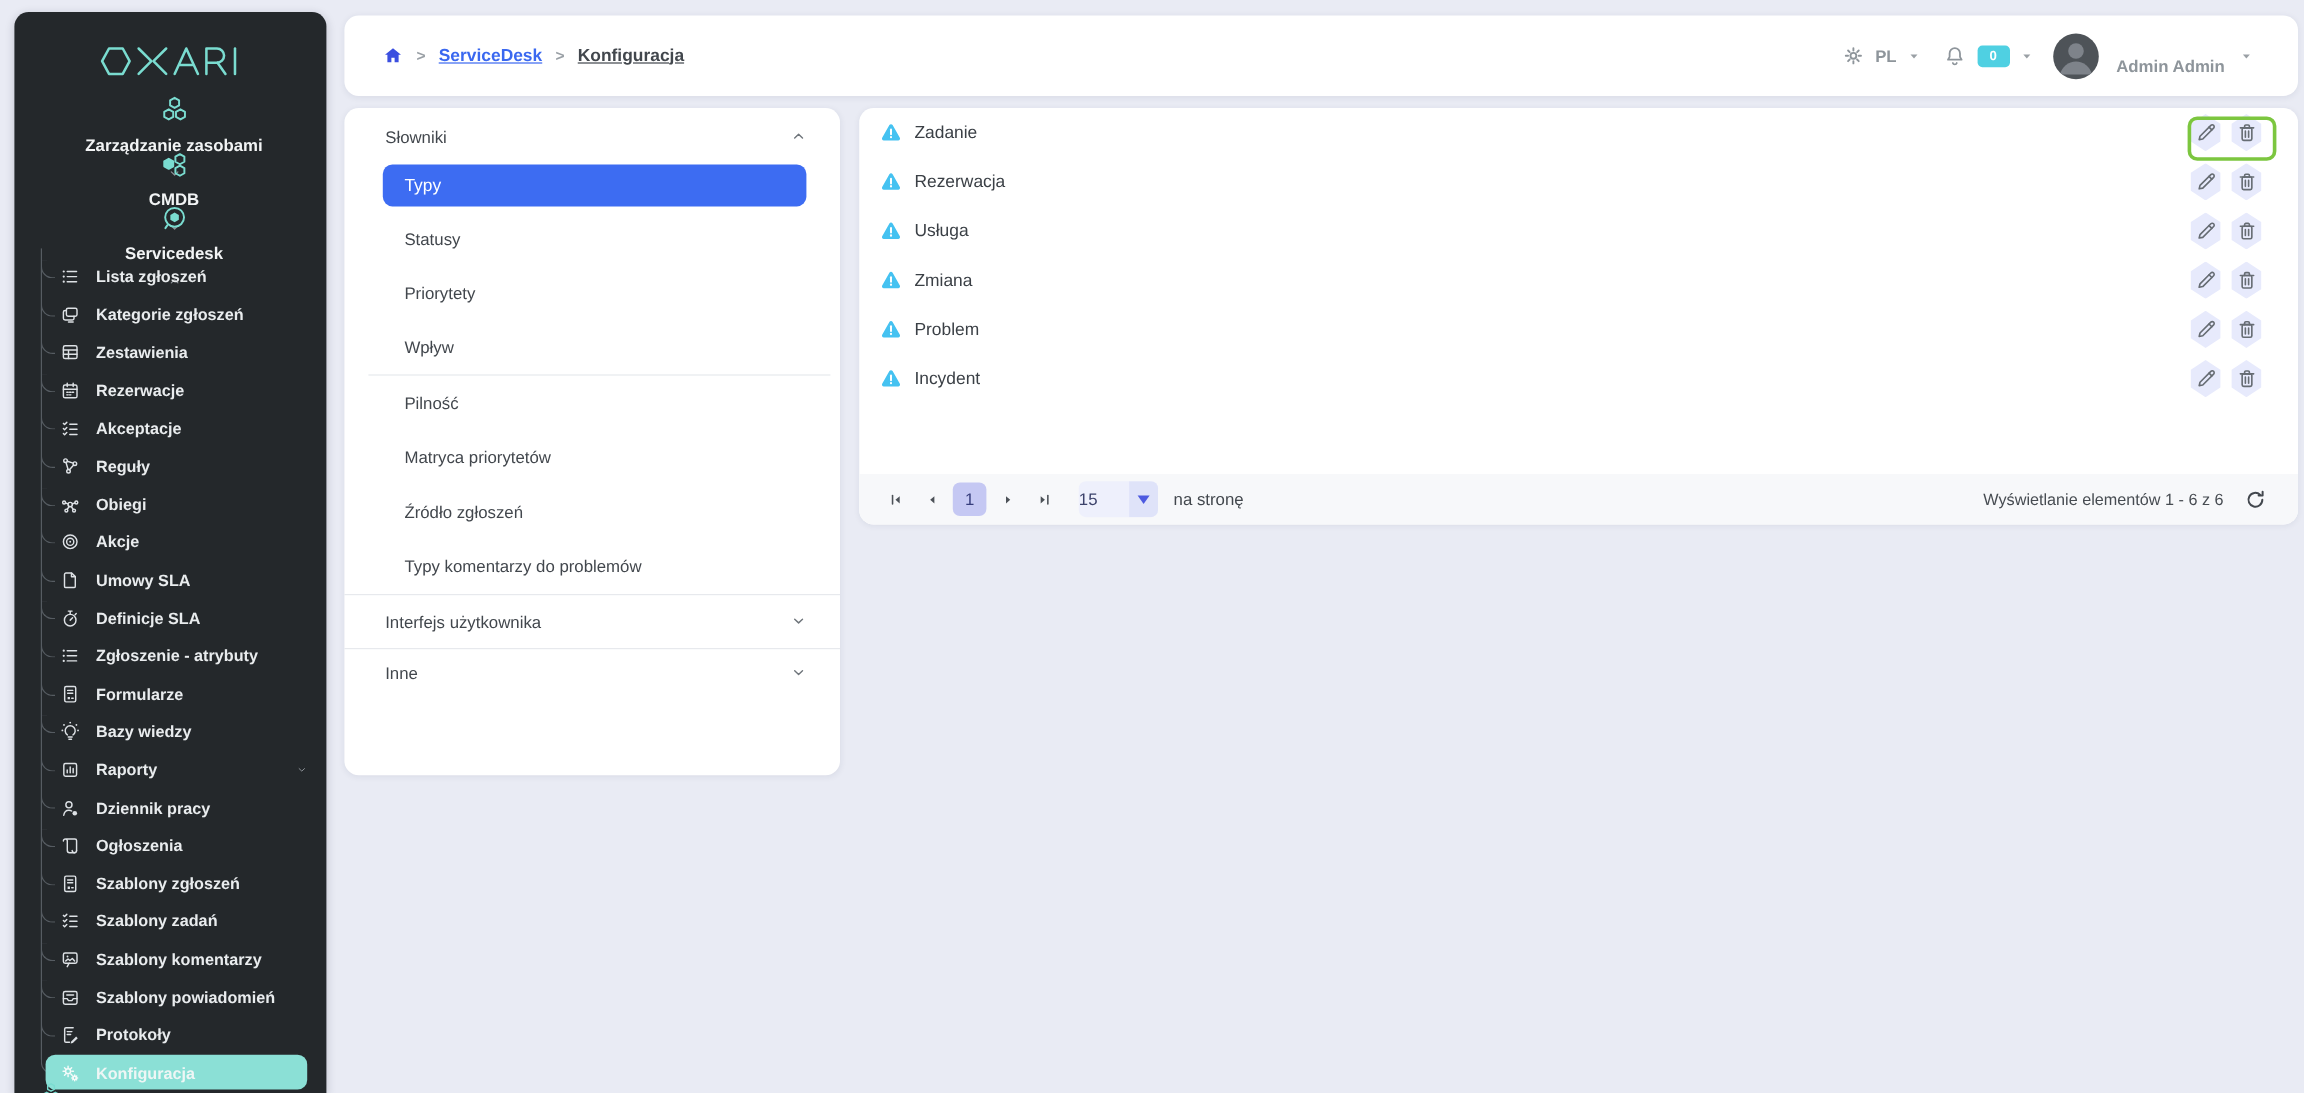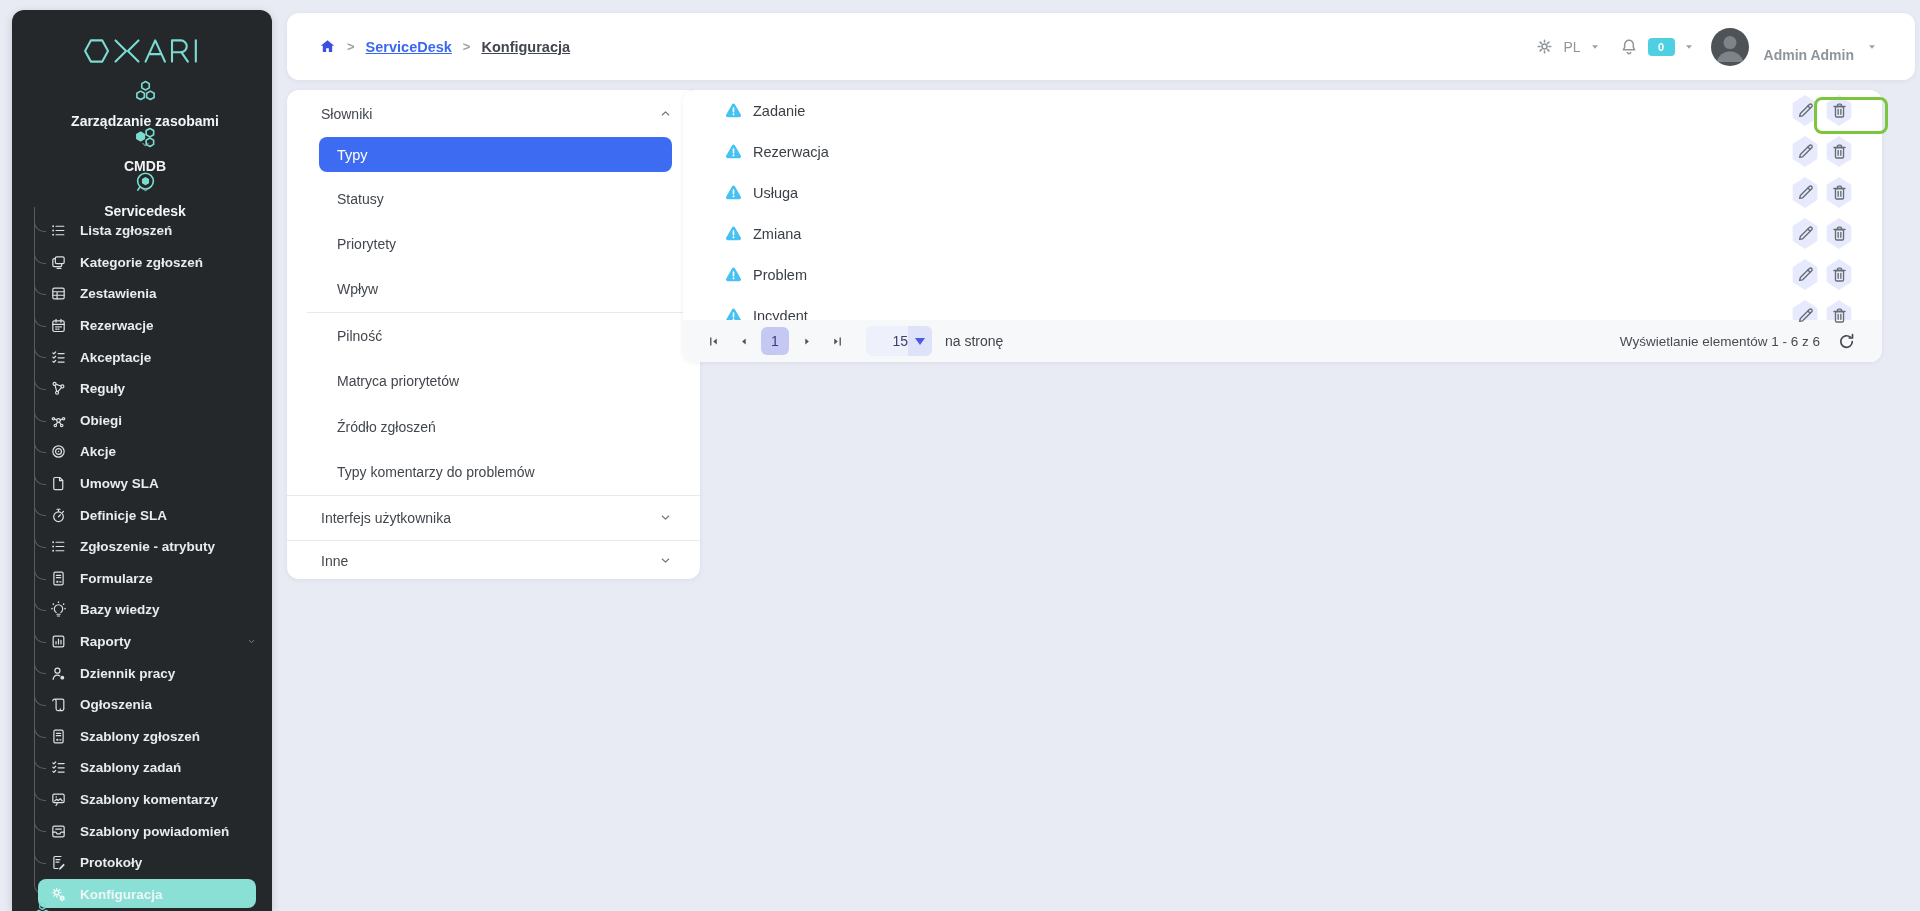--- a/index.html
+++ b/index.html
@@ -54,64 +54,64 @@
 
   
   .topbar{left:287px;top:13px;width:1628px;height:67px;display:flex;align-items:center;padding:0 38px 0 32px;box-sizing:border-box;}
   .crumbs{display:flex;align-items:center;gap:11px;}
   .crumbs .ic.home{width:17px;height:17px;color:var(--home-blue,#3B4FE0);cursor:pointer;}
   .crumb-sep{color:#9aa0a6;font-size:13px;font-weight:700;}
   .crumb-link{color:var(--link-blue,#3A68F0);font-size:14.5px;font-weight:700;text-decoration:underline;cursor:pointer;}
   .crumb-cur{color:#42474d;font-size:14.5px;font-weight:700;text-decoration:underline;cursor:pointer;}
   .top-right{margin-left:auto;display:flex;align-items:center;gap:9px;color:#8e959b;}
   .top-right .ic.gear{width:19px;height:19px;cursor:pointer;}
-  .top-right .lang{font-size:14px;font-weight:400;margin-left:0;cursor:pointer;}
+  .top-right .lang{font-size:14px;font-weight:700;margin-left:0;cursor:pointer;}
   .top-right .ic.caret{width:10px;height:10px;color:#9aa0a5;cursor:pointer;}
   .top-right .ic.bell{width:20px;height:20px;margin-left:10px;cursor:pointer;}
   .badge{min-width:27px;height:18px;border-radius:4px;background:var(--badge-cyan,#4FD0E2);
     color:#fff;font-size:11px;font-weight:700;display:flex;align-items:center;justify-content:center;cursor:pointer;}
   .avatar{width:38px;height:38px;border-radius:50%;background:#4e5358;overflow:hidden;margin-left:8px;cursor:pointer;flex:none;}
   .avatar svg{width:38px;height:38px;display:block;}
   .user-name{font-size:14px;font-weight:600;margin:16px 4px 0 6px;cursor:pointer;}
 
   
-  .cfg{left:287px;top:90px;width:413px;height:489px;box-sizing:border-box;}
+  .cfg{left:287px;top:90px;width:413px;height:556px;box-sizing:border-box;}
   .cfg-head{height:47px;display:flex;align-items:center;padding:0 28px 0 34px;font-size:14px;color:#42474d;cursor:pointer;}
   .cfg-head .chev{margin-left:auto;width:13px;height:13px;color:#6f757b;}
   .cfg-head.h2{height:44px;}
   .cfg-head.h3{height:40px;justify-content:flex-end;}
   .pill{height:35px;margin:0 28px 4px 32px;border-radius:8px;background:var(--accent-blue,#3D6CF2);
     display:flex;align-items:center;padding-left:18px;color:#fff;font-size:14.5px;cursor:pointer;}
   .cfg-item{height:45.4px;display:flex;align-items:center;padding-left:50px;font-size:14px;color:#42474d;cursor:pointer;}
   .cfg-div-in{border-top:1px solid #e7e9ed;margin:0 8px 0 20px;height:0;}
   .cfg-div{border-top:1px solid #e7e9ed;height:0;}
 
   
-  .list{left:683px;top:90px;width:1199px;height:272px;box-sizing:border-box;padding-left:24px;}
+  .list{left:716px;top:90px;width:1199px;height:347px;box-sizing:border-box;}
   .trow{height:41px;display:flex;align-items:center;padding:0 26px 0 17px;position:relative;}
   .trow .ic.warn{width:19px;height:19px;color:var(--warning-blue,#45C2F1);margin-right:10px;}
   .trow .lbl{font-size:14.5px;color:#3b4046;}
   .actions{margin-left:auto;display:flex;}
   .abtn{width:34px;height:34px;display:flex;align-items:center;justify-content:center;position:relative;cursor:pointer;}
   .abtn .hexbg{position:absolute;width:28px;height:31px;background:#e7eafc;
     clip-path:polygon(50% 0,94% 26%,94% 74%,50% 100%,6% 74%,6% 26%);}
   .abtn .ic{width:19px;height:19px;color:#666c73;z-index:1;}
   .hl-box{position:absolute;left:1107px;top:7px;width:68px;height:31px;
     border:3.5px solid var(--annotation-green,#7CC63F);border-radius:8px;z-index:2;pointer-events:none;}
 
   
   .pager{position:absolute;left:0;right:0;bottom:0;height:42px;background:#f7f8fa;
     border-radius:0 0 12px 12px;display:flex;align-items:center;padding:0 26px 0 15px;box-sizing:border-box;}
   .pbtn{width:24px;height:24px;display:flex;align-items:center;justify-content:center;cursor:pointer;color:#4c5157;margin:0 3px;}
   .pbtn .ic{width:13px;height:13px;}
   .pcur{width:28px;height:28px;border-radius:6px;background:var(--page-btn-bg,#C5C8F3);
     color:#363d7c;font-size:14px;display:flex;align-items:center;justify-content:center;cursor:pointer;margin:0 3px;}
   .psel{width:66px;height:30px;border-radius:6px;background:var(--select-bg,#EEF0FC);
     display:flex;align-items:center;margin-left:14px;cursor:pointer;overflow:hidden;}
-  .psel .val{flex:1;text-align:right;font-size:14px;color:#3c426b;}
+  .psel .val{flex:1;text-align:left;font-size:14px;color:#3c426b;}
   .psel .cbox{width:24px;height:30px;background:var(--select-caret-bg,#DFE3F9);display:flex;align-items:center;justify-content:center;}
   .psel .cbox .tri{width:0;height:0;border-left:5px solid transparent;border-right:5px solid transparent;border-top:7px solid var(--caret-blue,#4D5AE0);}
   .psuffix{margin-left:13px;font-size:14px;color:#42474d;}
   .pinfo{margin-left:auto;font-size:13.5px;color:#474c52;}
   .ic.refresh{width:19px;height:19px;color:#43484e;margin-left:17px;cursor:pointer;}
 </style>
 </head>
 <body>
 
 <aside class="sidebar">

